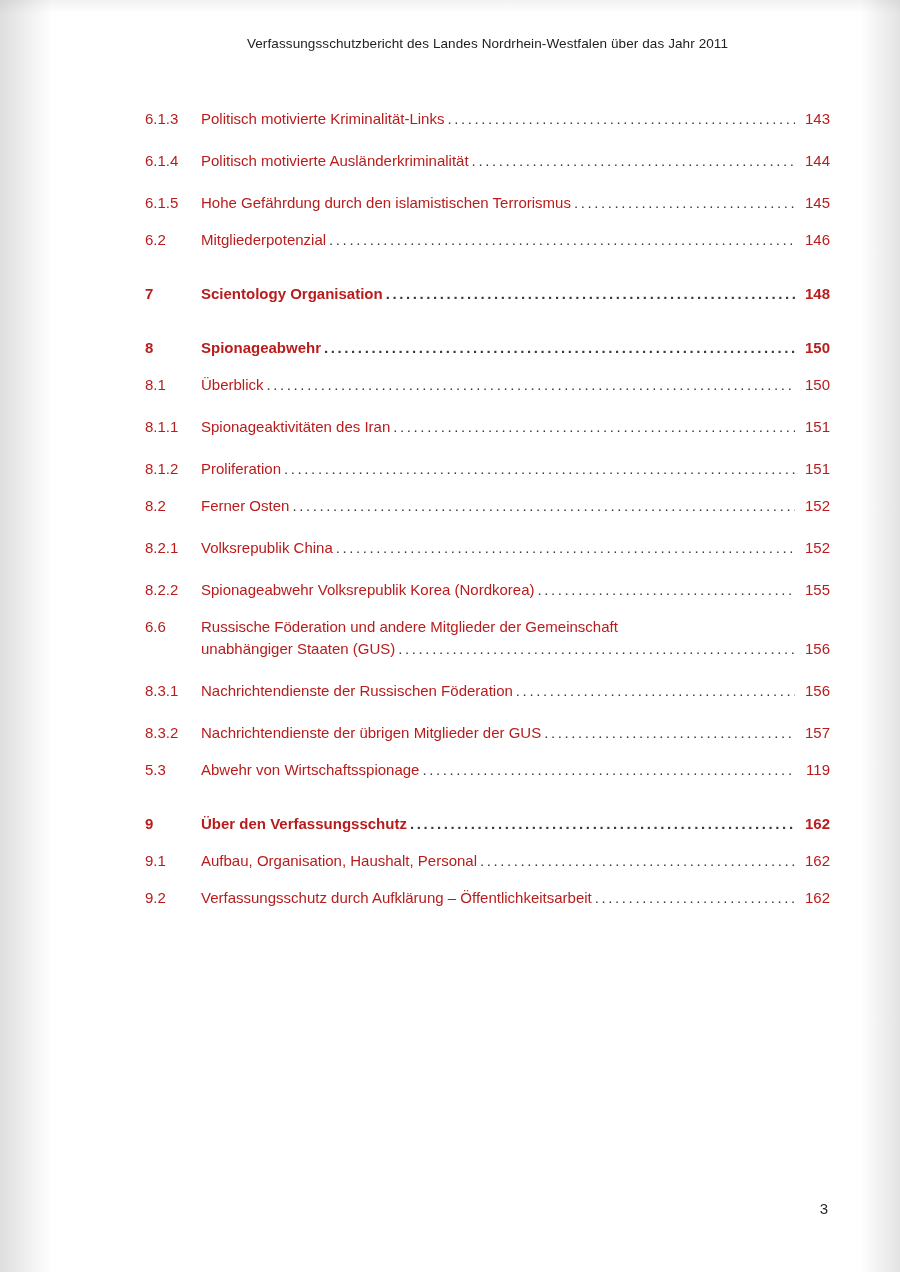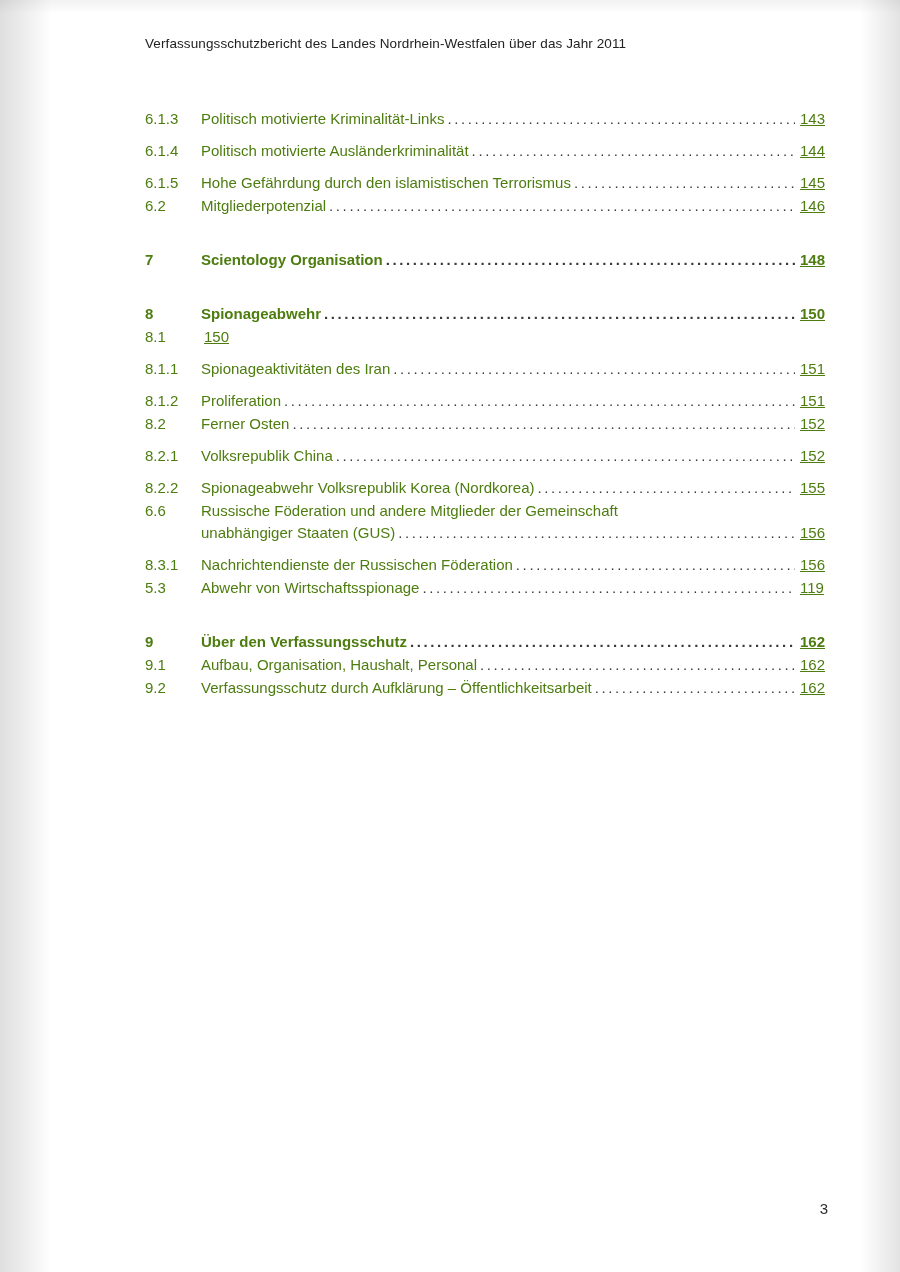--- a/index.html
+++ b/index.html
@@ -35,40 +35,40 @@
     left: 0; right: 0; top: 0;
     height: 14px;
     background: linear-gradient(to bottom, rgba(0,0,0,0.05), rgba(0,0,0,0.0));
     pointer-events: none;
   }
   .page-header {
     position: absolute;
     top: 36px;
     left: 145px;
     right: 70px;
-    text-align: left;
+    text-align: center;
     font-size: 13.5px;
     color: #222222;
     letter-spacing: 0.1px;
   }
   .toc {
     position: absolute;
     top: 108px;
     left: 145px;
     right: 70px;
     font-size: 15px;
     line-height: 22px;
-    color: #4d7c0f;
+    color: #b91c1c;
   }
   .toc-row {
     display: flex;
   }
   .toc-row.sp-first  { margin-top: 0; }
-  .toc-row.sp-normal { margin-top: 10px; }
-  .toc-row.sp-medium { margin-top: 1px; }
+  .toc-row.sp-normal { margin-top: 20px; }
+  .toc-row.sp-medium { margin-top: 15px; }
   .toc-row.sp-large  { margin-top: 32px; }
   .toc-row.bold { font-weight: bold; }
   .toc-num {
     width: 56px;
     flex: 0 0 56px;
     align-self: flex-start;
   }
   .toc-body {
     flex: 1 1 auto;
     min-width: 0;
@@ -92,24 +92,23 @@
     margin: 0 2px 0 3px;
     color: #3a3a3a;
   }
   .dots::after {
     content: "..........................................................................................................................................................................................................";
     letter-spacing: 2.6px;
   }
   .toc-page {
     flex: 0 0 auto;
     min-width: 30px;
-    text-align: left;
+    text-align: right;
     align-self: flex-end;
     padding-left: 3px;
-    text-decoration: underline;
   }
   .page-footer {
     position: absolute;
     top: 1200px;
     right: 72px;
     font-size: 15px;
     color: #2b2b2b;
   }
 </style>
 </head>
@@ -178,20 +177,26 @@
         <span class="toc-body">
           <span class="toc-lastline">
             <span class="toc-text">Spionageabwehr</span>
             <span class="dots"></span>
           </span>
         </span>
         <span class="toc-page">150</span>
       </div>
       <div class="toc-row sp-medium">
         <span class="toc-num">8.1</span>
+        <span class="toc-body">
+          <span class="toc-lastline">
+            <span class="toc-text">Überblick</span>
+            <span class="dots"></span>
+          </span>
+        </span>
         <span class="toc-page">150</span>
       </div>
       <div class="toc-row sp-normal">
         <span class="toc-num">8.1.1</span>
         <span class="toc-body">
           <span class="toc-lastline">
             <span class="toc-text">Spionageaktivitäten des Iran</span>
             <span class="dots"></span>
           </span>
         </span>
@@ -250,20 +255,30 @@
       </div>
       <div class="toc-row sp-normal">
         <span class="toc-num">8.3.1</span>
         <span class="toc-body">
           <span class="toc-lastline">
             <span class="toc-text">Nachrichtendienste der Russischen Föderation</span>
             <span class="dots"></span>
           </span>
         </span>
         <span class="toc-page">156</span>
+      </div>
+      <div class="toc-row sp-normal">
+        <span class="toc-num">8.3.2</span>
+        <span class="toc-body">
+          <span class="toc-lastline">
+            <span class="toc-text">Nachrichtendienste der übrigen Mitglieder der GUS</span>
+            <span class="dots"></span>
+          </span>
+        </span>
+        <span class="toc-page">157</span>
       </div>
       <div class="toc-row sp-medium">
         <span class="toc-num">5.3</span>
         <span class="toc-body">
           <span class="toc-lastline">
             <span class="toc-text">Abwehr von Wirtschaftsspionage</span>
             <span class="dots"></span>
           </span>
         </span>
         <span class="toc-page">119</span>

